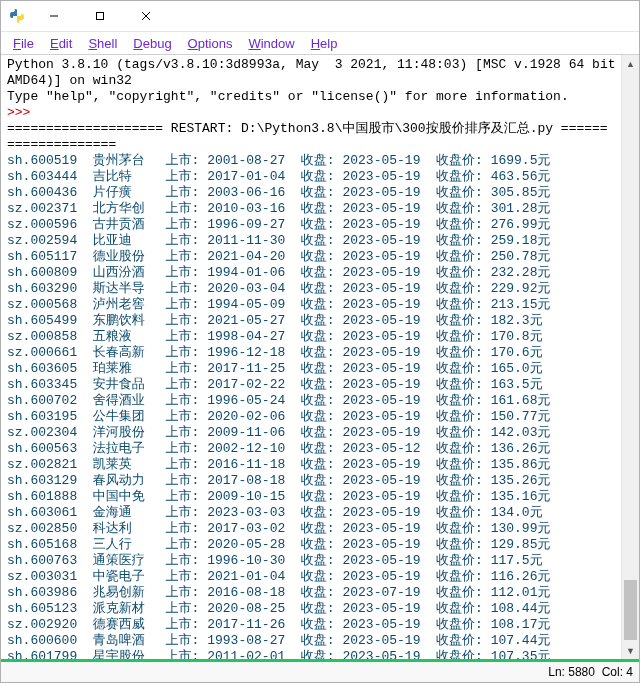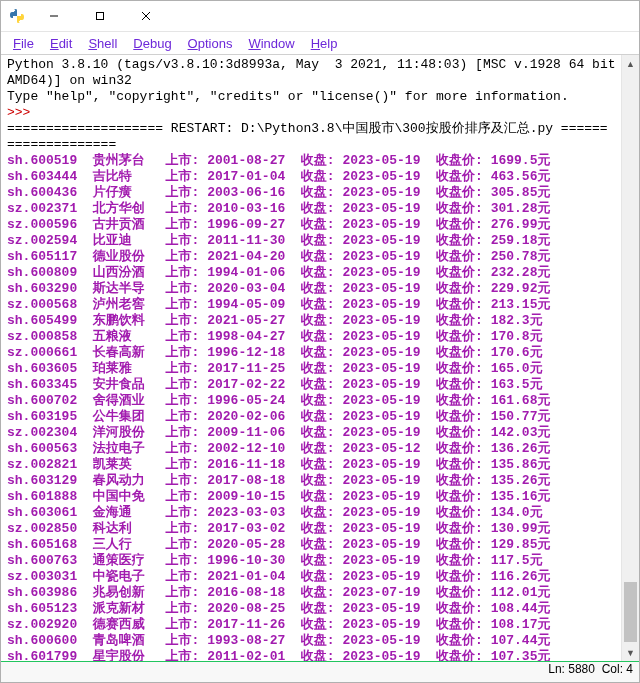--- a/index.html
+++ b/index.html
@@ -111,30 +111,31 @@
     position: absolute;
     left: 2px;
     right: 2px;
     bottom: 2px;
     height: 60px;
     background: #c2c2c2;
     border-radius: 0;
   }
   .statusbar {
     height: 20px;
-    border-top: 1px solid #22c55e;
+    border-top: 3px solid #22c55e;
     display: flex;
     justify-content: flex-end;
+    align-items: center;
     padding: 0 6px;
     font-size: 12px;
     color: #000;
     background: #f8f8f8;
     flex-shrink: 0;
   }
-  .blue { color: #a21caf; font-weight: bold; }
+  .blue { color: #0c4a6e; }
   .red  { color: #cc0000; }
 </style>
 </head>
 <body>
 
 <div class="window">
 
   <div class="titlebar">
     <span class="app-icon">
       <svg viewBox="0 0 16 16" width="16" height="16">

